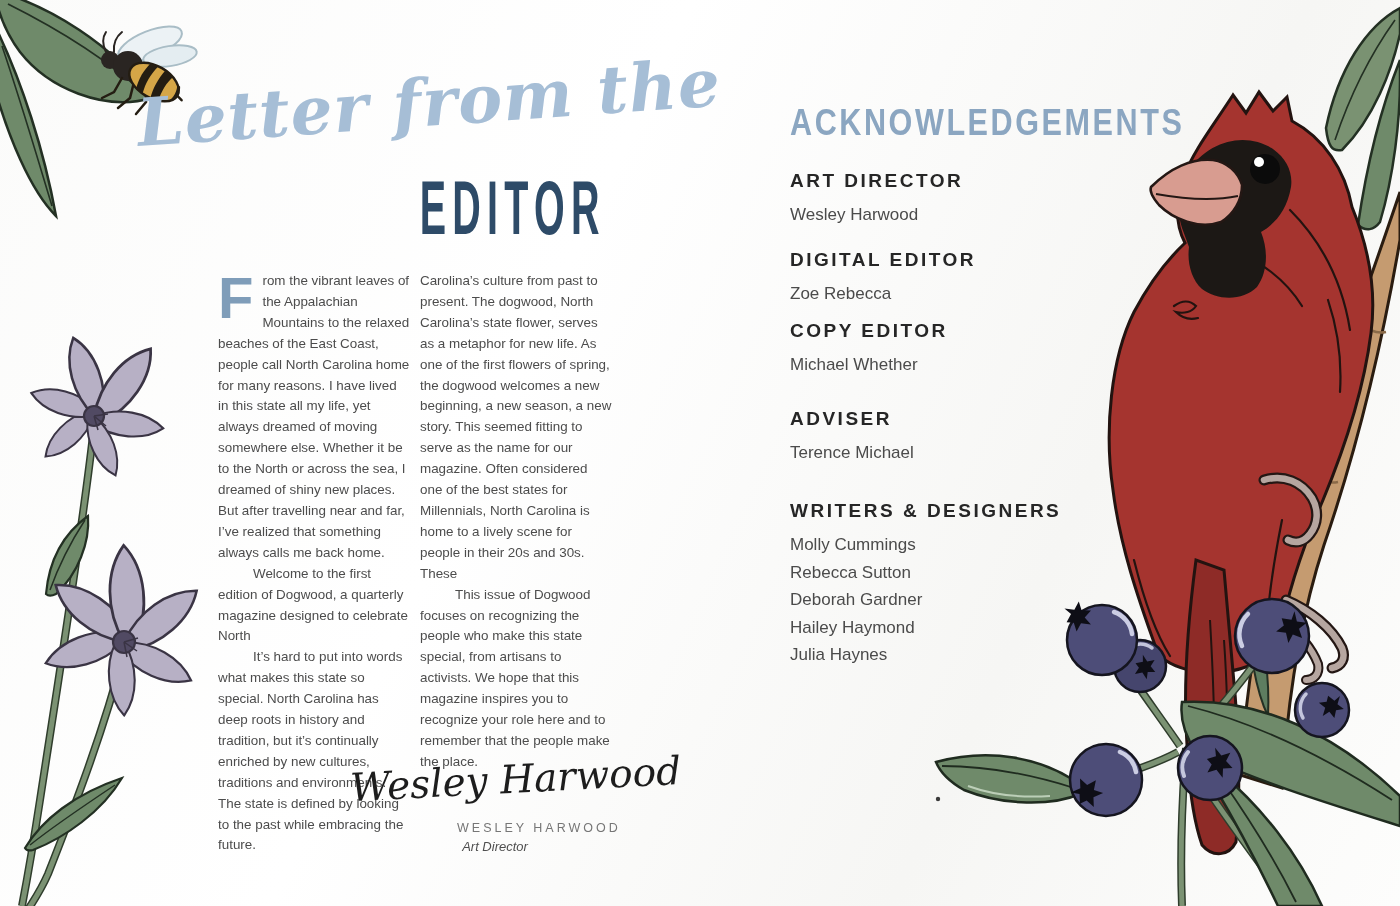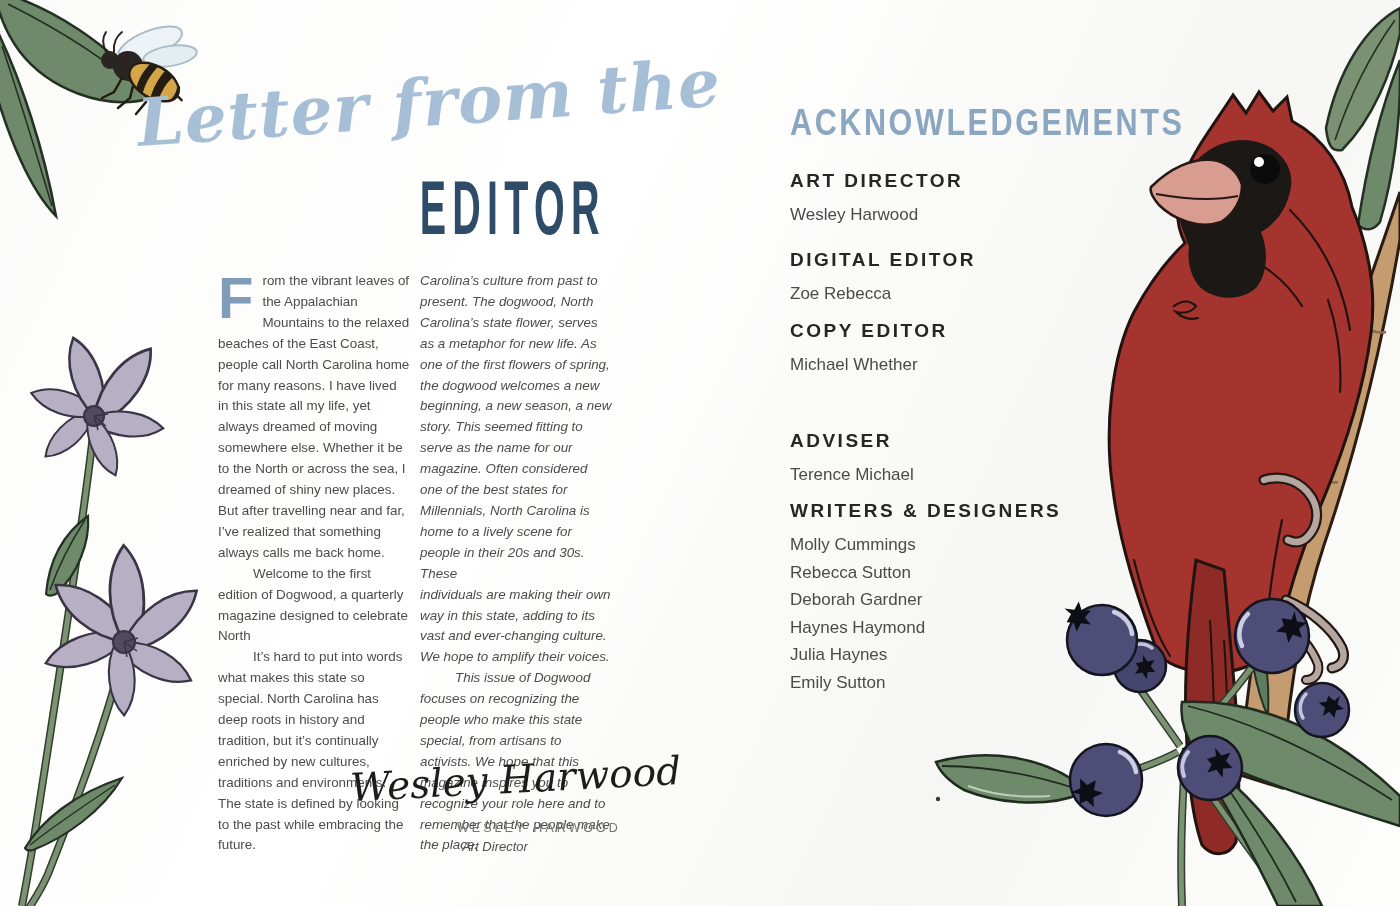--- a/index.html
+++ b/index.html
@@ -15,41 +15,41 @@
     font-family:"DejaVu Serif",serif;font-style:italic;font-weight:bold;
     font-size:66px;color:#a6bed6;transform:rotate(-4deg);transform-origin:left bottom;
     letter-spacing:1px;white-space:nowrap;}
   .title-caps{position:absolute;right:794px;top:164px;
     font-size:76px;font-weight:bold;color:#2e4b68;letter-spacing:12px;
     transform:scaleX(0.52);transform-origin:right center;white-space:nowrap;}
 
   
   .col{position:absolute;top:271px;width:192px;color:#4c4c4c;}
   .col1{left:218px;}
-  .col2{left:420px;font-style:italic;}
+  .col2{left:420px;}
   .col p{margin:0;font-size:13.4px;line-height:20.9px;}
   .col p.indent{text-indent:35px;}
   .dropcap{float:left;font-size:58px;line-height:47px;font-weight:bold;
     color:#7f9db9;padding:3px 9px 0 0;}
 
   
   .sig-script{position:absolute;left:350px;top:758px;width:280px;text-align:center;
     font-family:"DejaVu Serif",serif;font-style:italic;font-size:39px;color:#1d1d1d;
     transform:rotate(-3deg);white-space:nowrap;}
   .sig-name{position:absolute;left:457px;top:821px;font-size:12.5px;
     letter-spacing:3px;color:#767676;}
   .sig-title{position:absolute;left:420px;top:839px;width:150px;text-align:center;
     font-style:italic;font-size:13px;color:#4e4e4e;}
 
   
   .ack-heading{position:absolute;left:790px;top:102px;font-size:36px;font-weight:bold;
     color:#8ba6c1;letter-spacing:3px;transform:scaleX(0.85);transform-origin:left center;
     white-space:nowrap;}
   .ack-section{position:absolute;left:790px;}
-  .s0{top:170px}.s1{top:249px}.s2{top:320px}.s3{top:430px}.s4{top:500px}
+  .s0{top:170px}.s1{top:249px}.s2{top:320px}.s3{top:408px}.s4{top:500px}
   .role{font-size:19px;font-weight:bold;letter-spacing:2.5px;color:#262626;
     margin:0 0 9px 0;white-space:nowrap;}
   .person{font-size:17px;color:#4b4b4b;line-height:27.5px;white-space:nowrap;}
 </style>
 </head>
 <body>
 
 <div class="stage">
   <div class="bg"></div>
 
@@ -229,21 +229,20 @@
   <div class="title-caps">EDITOR</div>
 
   <div class="col col1">
     <p><span class="dropcap">F</span><span>rom the vibrant leaves of the Appalachian Mountains to the relaxed beaches of the East Coast, people call North Carolina home for many reasons. I have lived in this state all my life, yet always dreamed of moving somewhere else. Whether it be to the North or across the sea, I dreamed of shiny new places. But after travelling near and far, I’ve realized that something always calls me back home.</span></p>
     <p class="indent">Welcome to the first edition of Dogwood, a quarterly magazine designed to celebrate North</p>
     <p class="indent">It’s hard to put into words what makes this state so special. North Carolina has deep roots in history and tradition, but it’s continually enriched by new cultures, traditions and environments. The state is defined by looking to the past while embracing the future.</p>
   </div>
 
   <div class="col col2">
     <p>Carolina’s culture from past to present. The dogwood, North Carolina’s state flower,  serves as a metaphor for new life. As one of the first flowers of spring, the dogwood welcomes a new beginning, a new season, a new story. This seemed fitting to serve as the name for our magazine. Often considered one of the best states for Millennials, North Carolina is home to a lively scene for people in their 20s and 30s. These</p>
-    <p>individuals are making their own way in this state, adding to its vast and ever-changing culture. We hope to amplify their voices.</p>
     <p class="indent">This issue of Dogwood focuses on recognizing the people who make this state special, from artisans to activists. We hope that this magazine inspires you to recognize your role here and to remember that the people make the place.</p>
   </div>
 
   <div class="sig-script">Wesley Harwood</div>
   <div class="sig-name">WESLEY HARWOOD</div>
   <div class="sig-title">Art Director</div>
 
   <div class="ack-heading">ACKNOWLEDGEMENTS</div>
 
   <div class="ack-section s0">
@@ -260,17 +259,16 @@
   </div>
   <div class="ack-section s3">
     <div class="role">ADVISER</div>
     <div class="person">Terence Michael</div>
   </div>
   <div class="ack-section s4">
     <div class="role">WRITERS &amp; DESIGNERS</div>
     <div class="person">Molly Cummings</div>
     <div class="person">Rebecca Sutton</div>
     <div class="person">Deborah Gardner</div>
-    <div class="person">Haynes Haymond</div>
+    <div class="person">Hailey Haymond</div>
     <div class="person">Julia Haynes</div>
-    <div class="person">Emily Sutton</div>
   </div>
 </div>
 
 </body></html>

